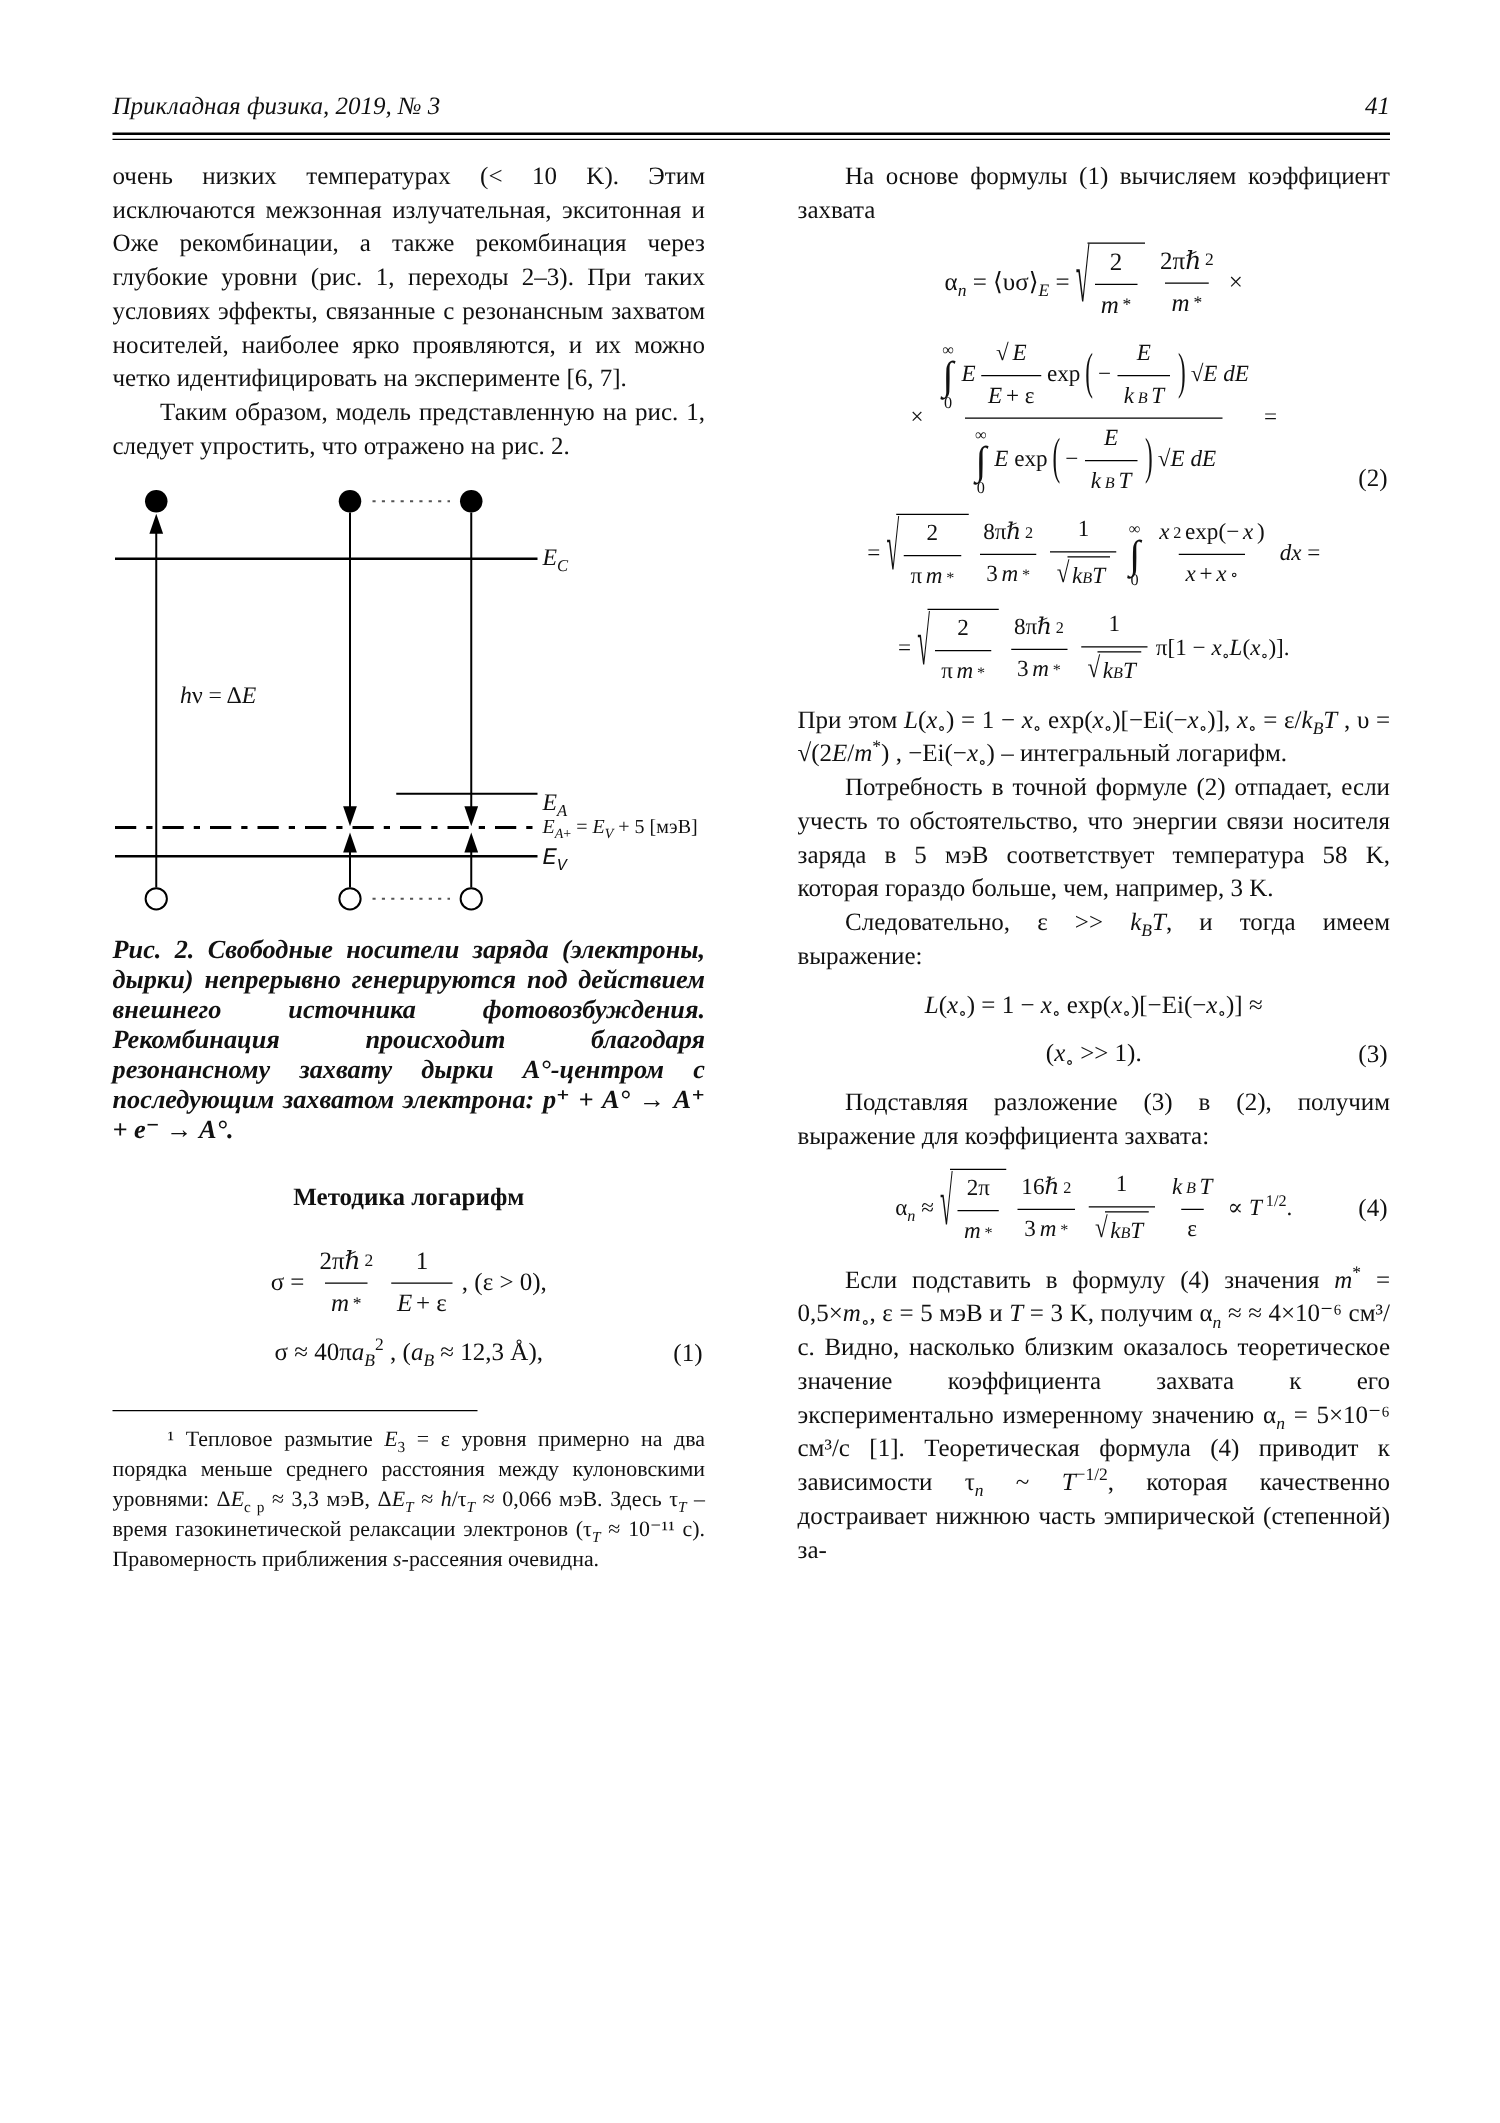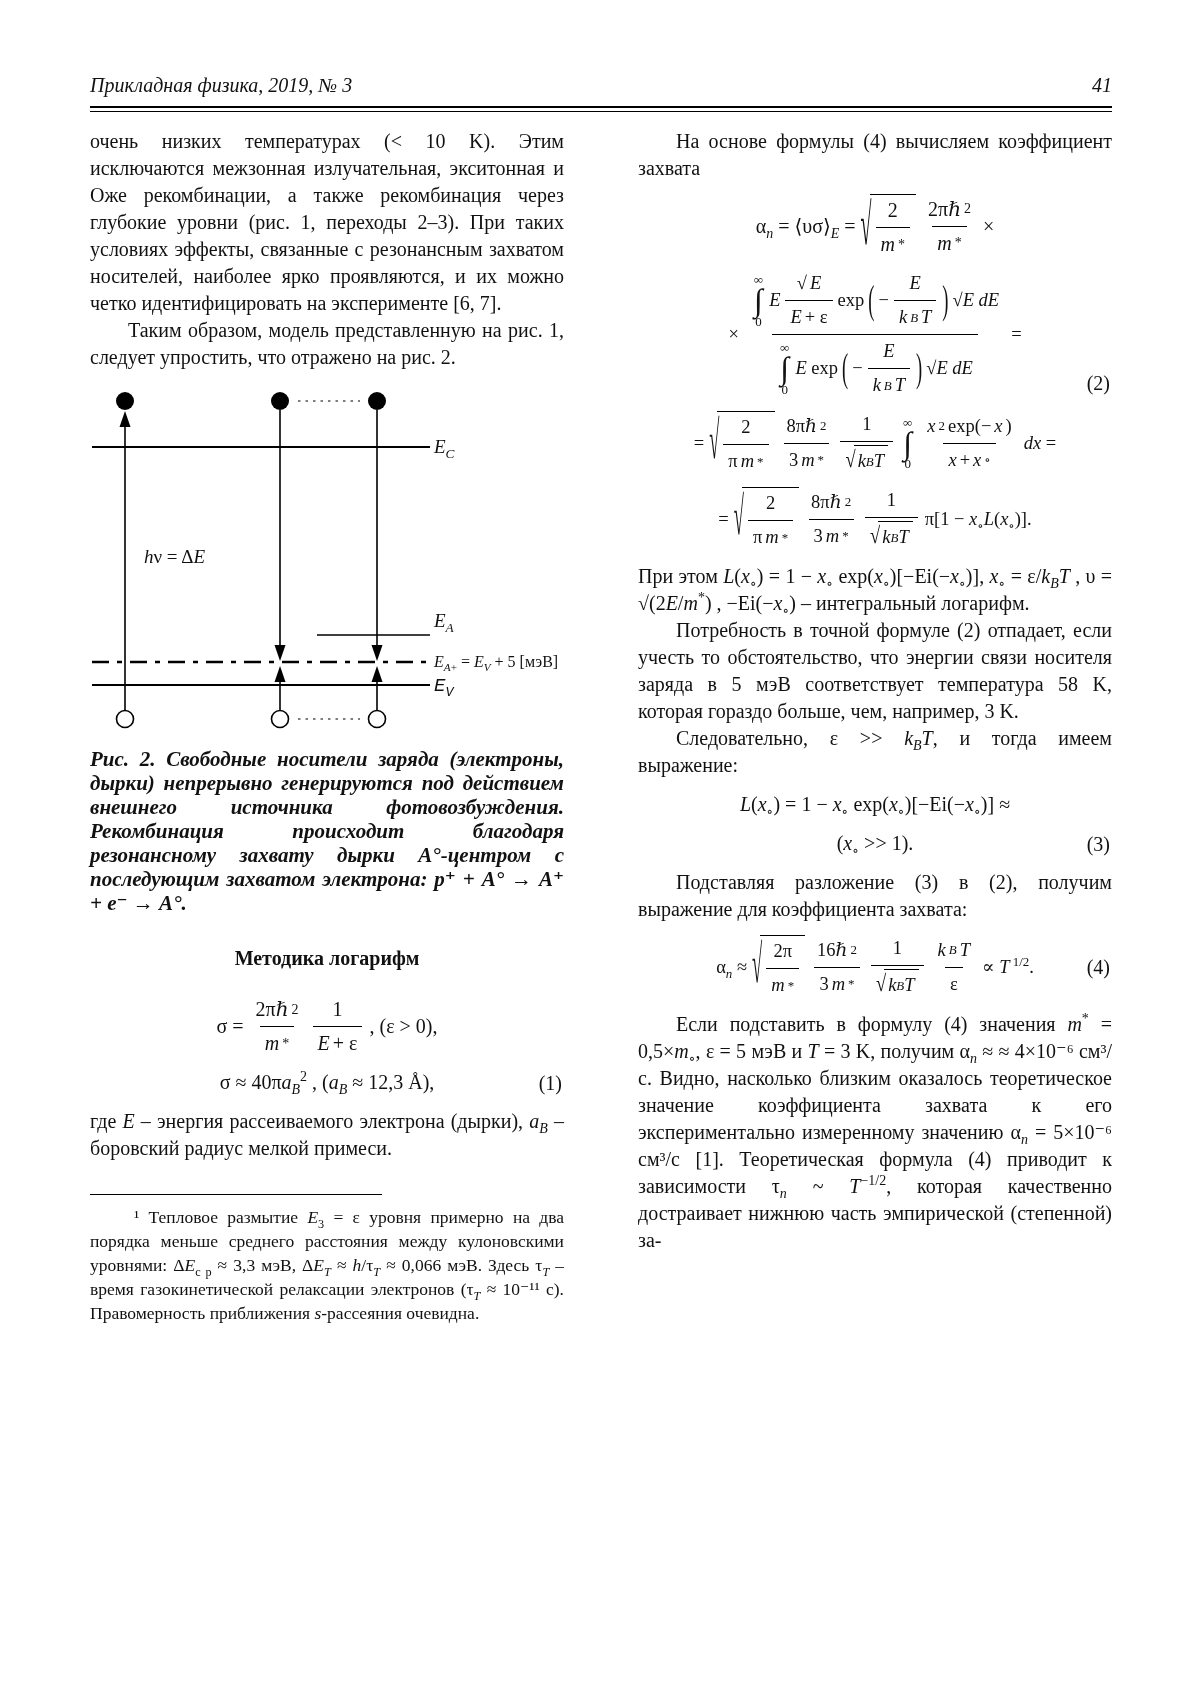--- a/index.html
+++ b/index.html
@@ -99,21 +99,21 @@
         </g>
         <g>
           <line x1="285" y1="25" x2="285" y2="261" stroke="#000" stroke-width="1.6"></line>
           <polygon points="285,276 279.5,260 290.5,260" fill="#000"></polygon>
           <line x1="285" y1="296" x2="285" y2="325" stroke="#000" stroke-width="1.6"></line>
           <polygon points="285,281 279.5,297 290.5,297" fill="#000"></polygon>
         </g>
       </svg>
       <span class="fig-label" style="left:54px;top:158px;"><i>h</i>ν = Δ<i>E</i></span>
       <span class="fig-label" style="left:344px;top:48px;"><i>E</i><sub><i>C</i></sub></span>
-      <span class="fig-label" style="left:344px;top:222px;"><i>E</i><sub><i>A</i></sub></span>
+      <span class="fig-label" style="left:344px;top:244px;"><i>E</i><sub><i>A</i></sub></span>
       <span class="fig-label" style="left:344px;top:263px;font-size:16px;"><i>E</i><sub><i>A</i>+</sub> = <i>E</i><sub><i>V</i></sub> + 5 [мэВ]</span>
       <span class="fig-label" style="left:344px;top:288px;font-family:Liberation Mono, monospace;"><i>E</i><sub><i>V</i></sub></span>
     </div>
 
     <p class="caption">Рис. 2. Свободные носители заряда (электроны, дырки) непрерывно генерируются под действием внешнего источника фотовозбуждения. Рекомбинация происходит благодаря резонансному захвату дырки А°-центром с последующим захватом электрона: p⁺ + А° → А⁺ + е⁻ → А°.</p>
 
     <div class="section-heading">Методика логарифм</div>
 
 
     <div class="eqblock">
@@ -131,30 +131,29 @@
           <span class="den"><i>E</i> + ε</span>
         </span>
         <span>,  (ε &gt; 0),</span>
       </div>
       <div class="eqline">
         <span>σ ≈ 40π<i>a</i><sub><i>B</i></sub><sup>2</sup> , (<i>a</i><sub><i>B</i></sub> ≈ 12,3 Å),</span>
         <span class="eqnum">(1)</span>
       </div>
     </div>
 
-    <p>где <i>E</i> – энергия рассеиваемого электрона (дырки), <i>a</i><sub><i>B</i></sub> – боровский радиус мелкой примеси.</p>
 
     <div class="footnote-sep"></div>
     <div class="footnote">
       <p class="indent">¹ Тепловое размытие <i>E</i><sub>3</sub> = ε уровня примерно на два порядка меньше среднего расстояния между кулоновскими уровнями: Δ<i>E</i><sub>с р</sub> ≈ 3,3 мэВ, Δ<i>E</i><sub><i>T</i></sub> ≈ <i>h</i>/τ<sub><i>T</i></sub> ≈ 0,066 мэВ. Здесь τ<sub><i>T</i></sub> – время газокинетической релаксации электронов (τ<sub><i>T</i></sub> ≈ 10⁻¹¹ с). Правомерность приближения <i>s</i>-рассеяния очевидна.</p>
     </div>
   </div>
 
   <div class="col right">
-    <p class="indent">На основе формулы (4) вычисляем коэффициент захвата</p>
+    <p class="indent">На основе формулы (1) вычисляем коэффициент захвата</p>
 
     <div class="eqblock">
       <div class="eqline">
         <span>α<sub><i>n</i></sub> = ⟨υσ⟩<sub><i>E</i></sub> =</span>
         <span class="sqrt tall">
           <span class="rad">√</span>
           <span class="body">
             <span class="frac">
               <span class="num">2</span>
               <span class="den">

